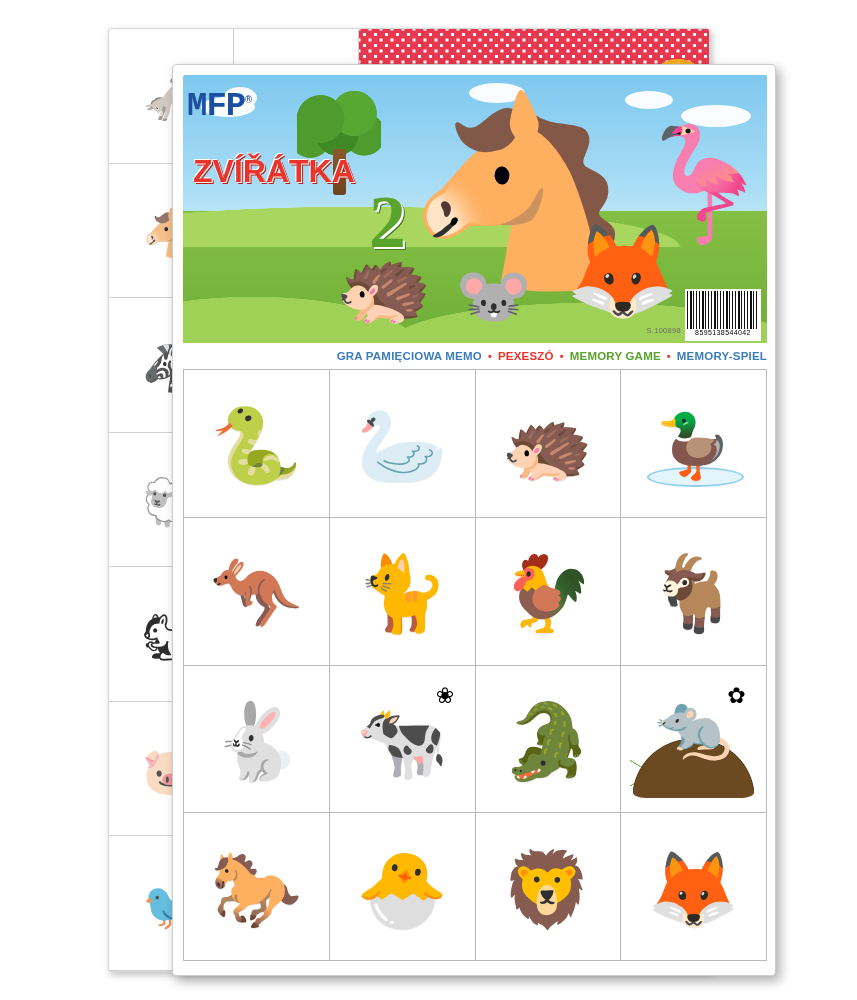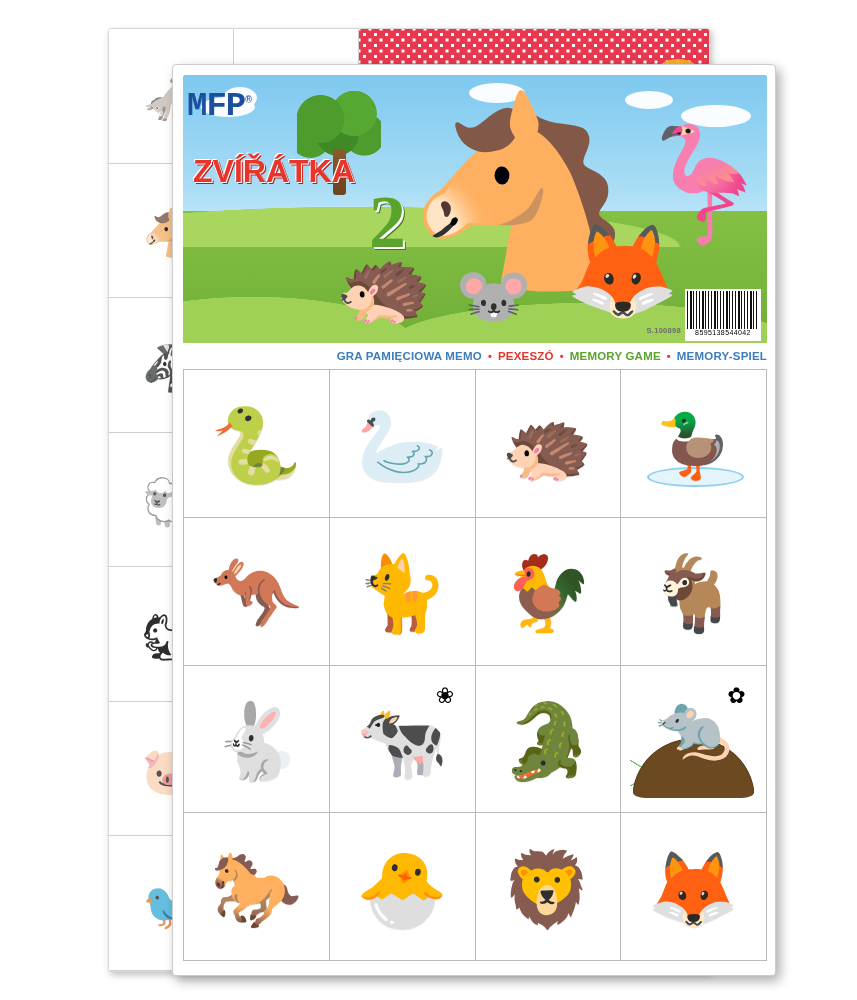--- a/index.html
+++ b/index.html
@@ -277,21 +277,20 @@
     line-height: 1;
   }
 
   .art-code {
     position: absolute;
     right: 86px;
     bottom: 8px;
     font-size: 7.5px;
     color: #6d6d6d;
     letter-spacing: 0.3px;
-    font-weight: bold;
   }
   .barcode {
     position: absolute;
     right: 6px;
     bottom: 2px;
     width: 76px;
     height: 52px;
     background: #ffffff;
     padding: 2px 2px 0 2px;
     box-sizing: border-box;

